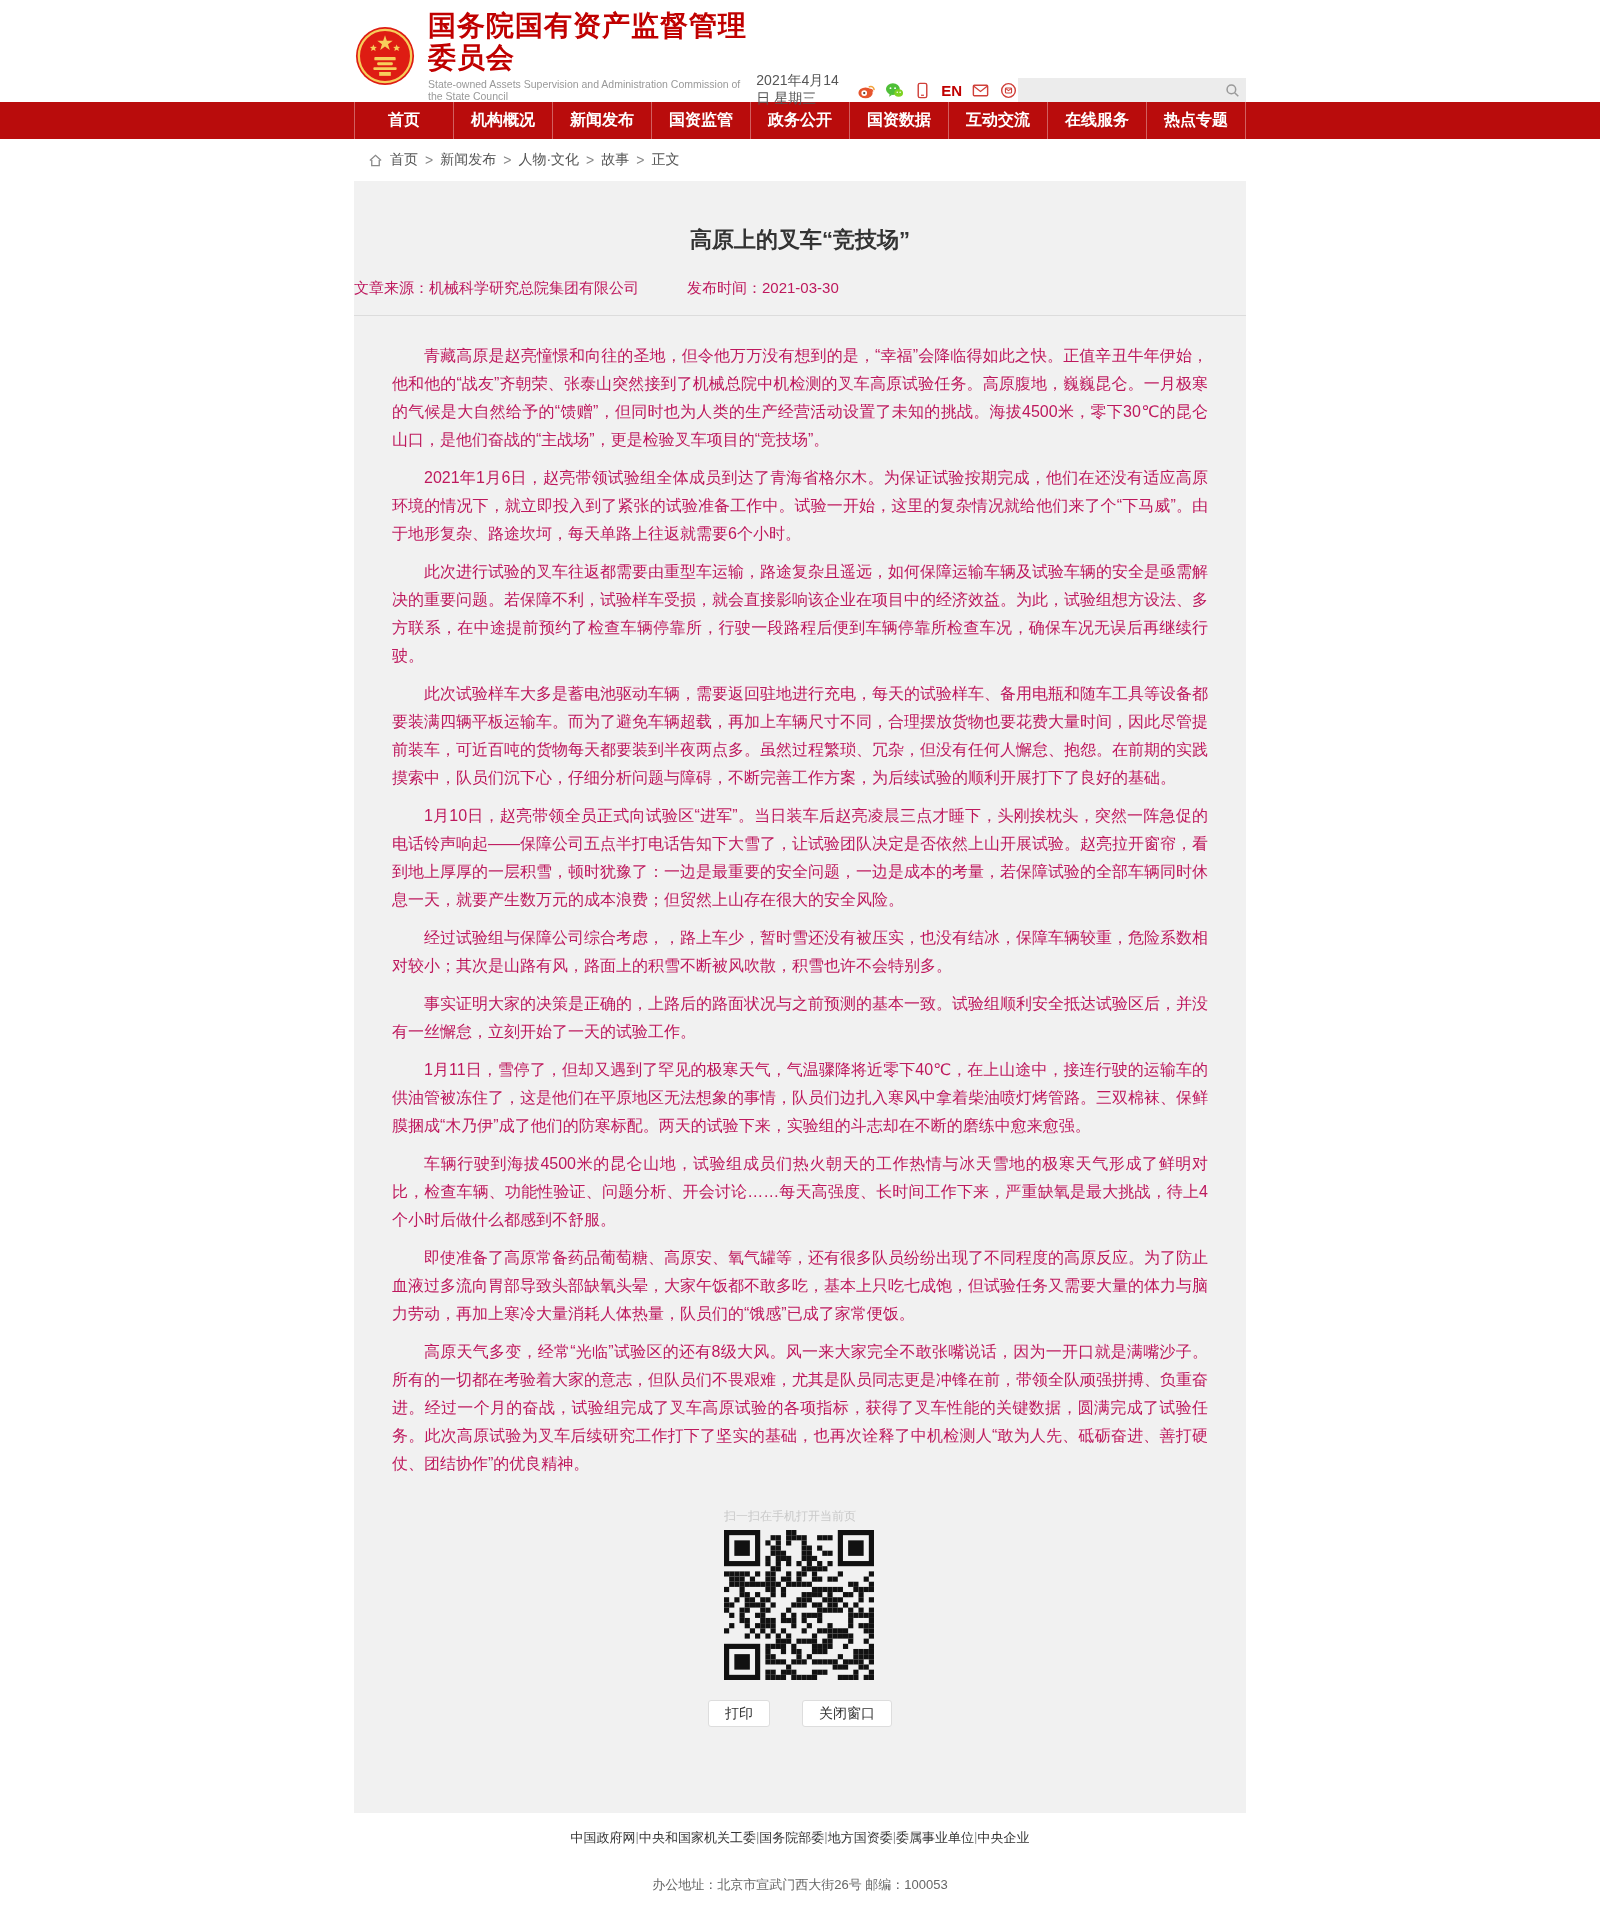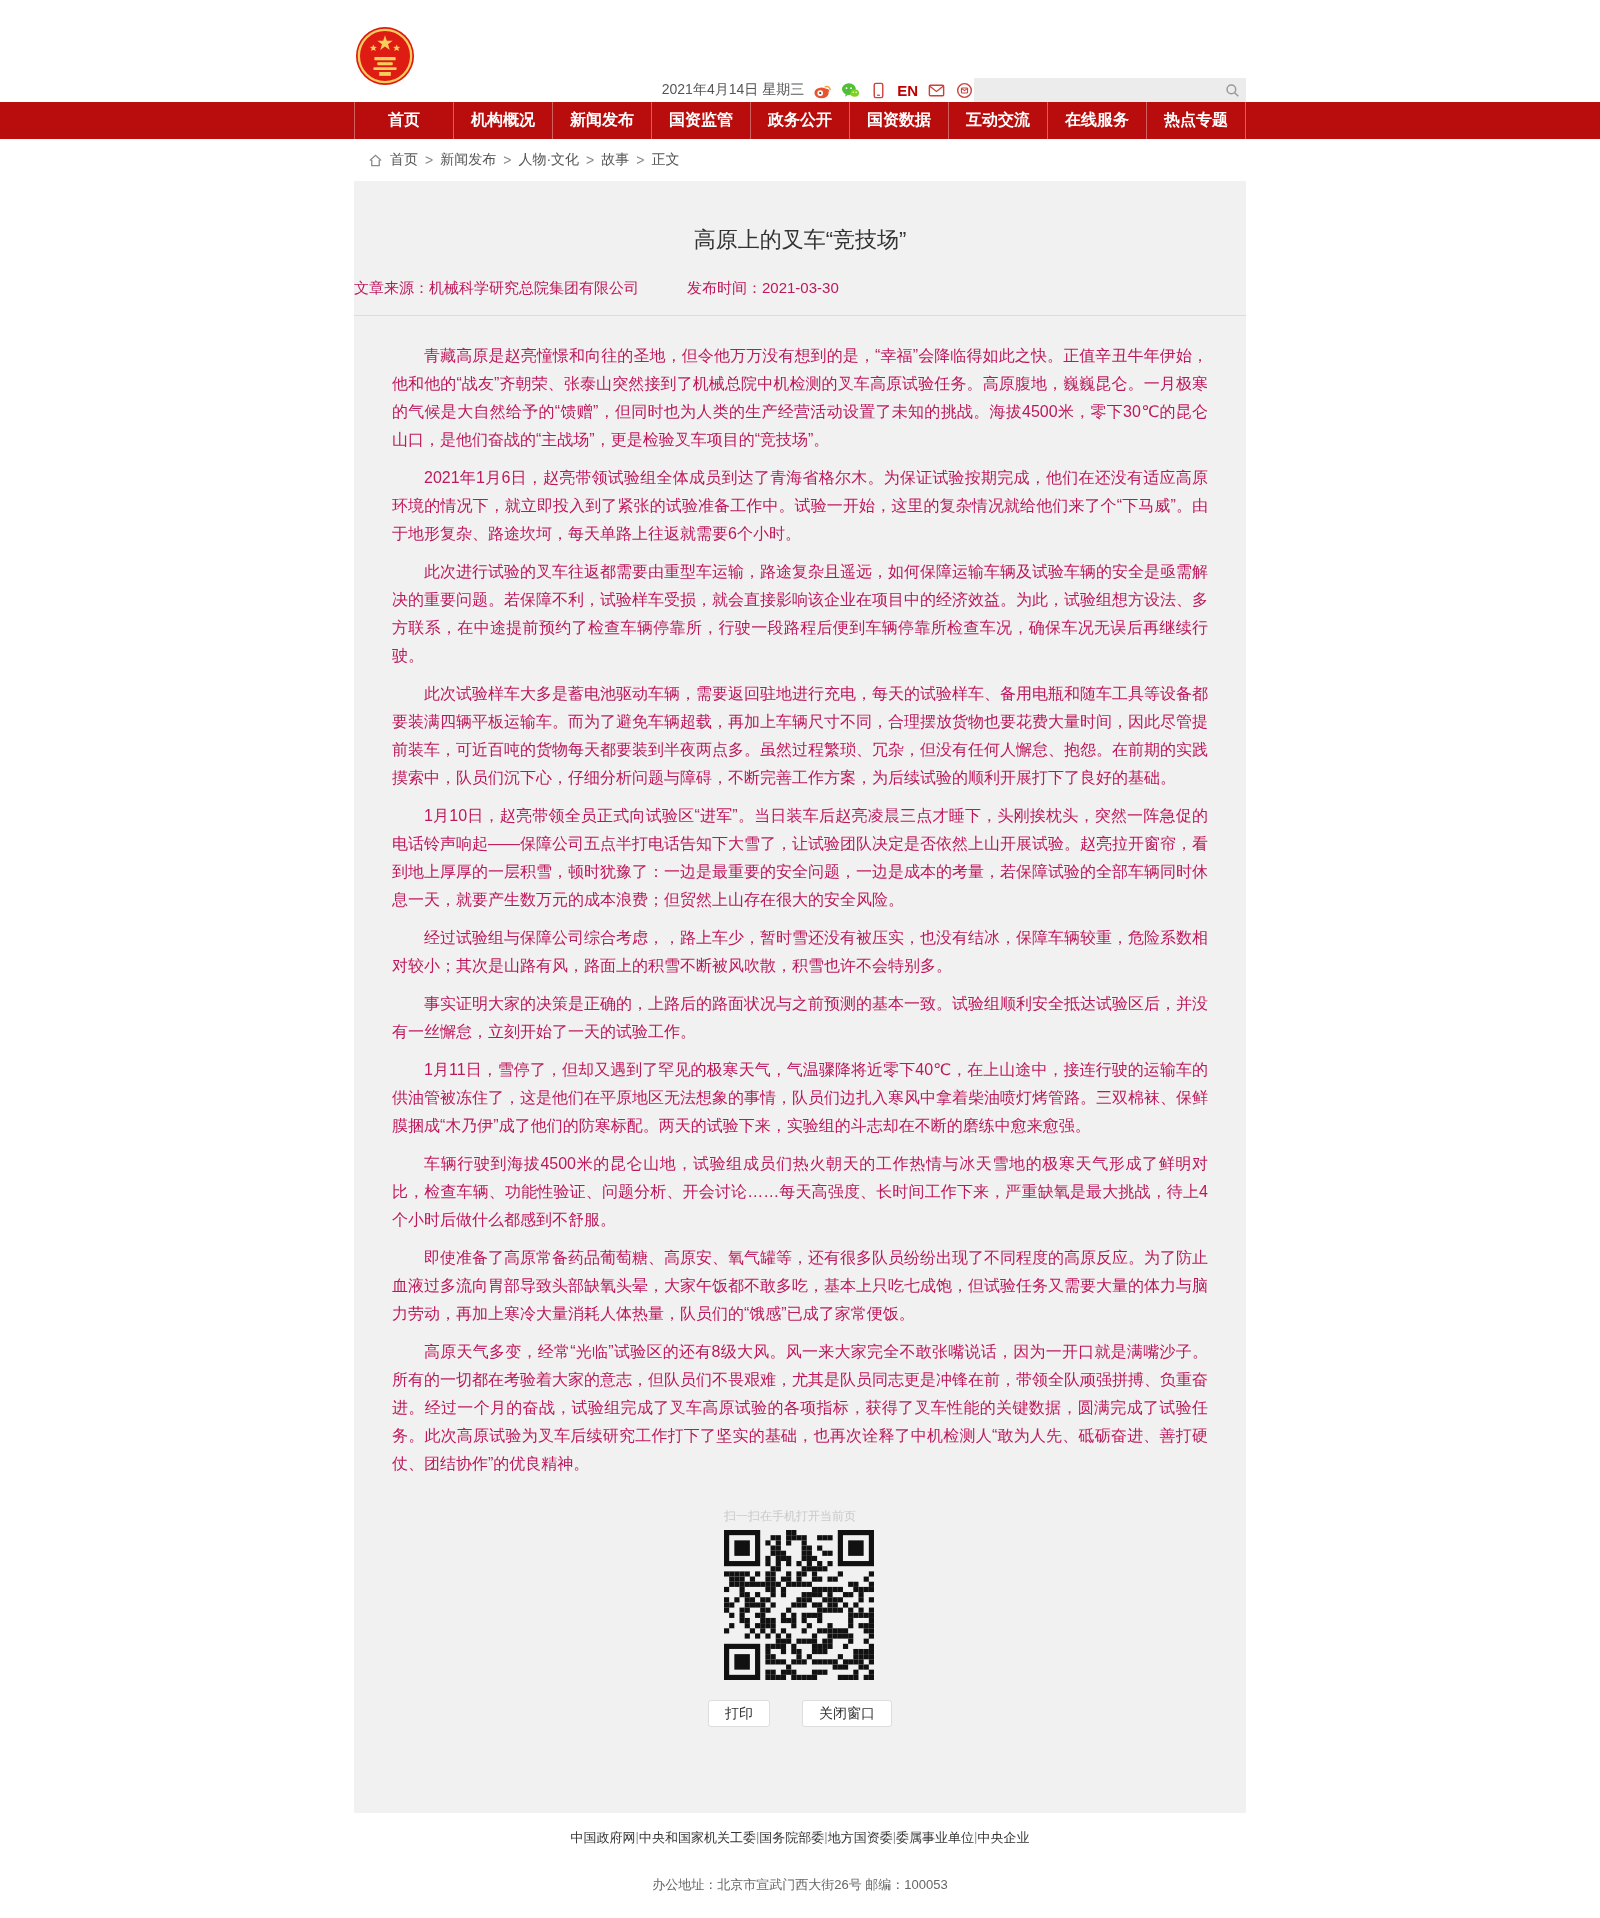--- a/index.html
+++ b/index.html
@@ -32,21 +32,21 @@
 
   
   .breadcrumb-row{height:42px;display:flex;align-items:center;gap:7px;color:#555;font-size:14px;padding-left:14px}
   .breadcrumb-row .crumb{cursor:pointer}
   .breadcrumb-row .sep{color:#888}
   .home-icon svg{width:15px;height:15px;display:block}
 
   
   .panel{background:#f1f1f1;width:892px;margin:0 auto;padding-bottom:86px}
   .article-head{padding-top:44px;text-align:center}
-  .article-title{font-size:22px;color:#333;font-weight:normal}
+  .article-title{font-size:22px;color:#333;font-weight:bold}
   .article-meta{margin-top:24px;color:#be185d;font-size:15px;display:flex;justify-content:flex-start;gap:48px}
   .head-divider{border-bottom:1px solid #dcdcdc;margin-top:17px}
   .article-body{padding:26px 38px 0;font-size:16px;line-height:28px;text-align:justify;color:#be185d}
   .article-body p{text-indent:2em;margin-bottom:10px}
   .editor-line{text-align:right;color:#999;font-size:14px;padding:2px 38px 0}
 
   .qr-block{margin:30px auto 0;width:152px}
   .qr-caption{color:#c9c9c9;font-size:12px;white-space:nowrap;margin-bottom:5px}
   .qr-code svg{display:block}
 
@@ -71,20 +71,24 @@
         <circle cx="32" cy="32" r="27" fill="none" stroke="#f7ce5b" stroke-width="2.4"></circle>
         <polygon fill="#f7ce5b" points="32,10.5 33.9,16.3 40,16.3 35.1,19.9 36.9,25.7 32,22.1 27.1,25.7 28.9,19.9 24,16.3 30.1,16.3"></polygon>
         <polygon fill="#f7ce5b" points="20,20 21,22.4 23.6,22.6 21.7,24.3 22.3,26.8 20,25.5 17.7,26.8 18.3,24.3 16.4,22.6 19,22.4"></polygon>
         <polygon fill="#f7ce5b" points="44,20 45,22.4 47.6,22.6 45.7,24.3 46.3,26.8 44,25.5 41.7,26.8 42.3,24.3 40.4,22.6 43,22.4"></polygon>
         <rect x="21" y="33" width="22" height="3.5" rx="1" fill="#f7ce5b"></rect>
         <rect x="24" y="38.5" width="16" height="3" rx="1" fill="#f7ce5b"></rect>
         <rect x="20" y="43.5" width="24" height="3" rx="1" fill="#f7ce5b"></rect>
         <rect x="26" y="48.5" width="12" height="4" fill="#f7ce5b"></rect>
       </svg>
     </span>
+    <div>
+      <div class="site-title">国务院国有资产监督管理委员会</div>
+      <div class="site-subtitle">State-owned Assets Supervision and Administration Commission of the State Council</div>
+    </div>
   </div>
   <div class="header-right">
     <div class="date-icons">
       <span>2021年4月14日 星期三</span>
       <span class="icon">
         <svg viewBox="0 0 20 20">
           <ellipse cx="9" cy="12.5" rx="7.5" ry="5.6" fill="#e6542d"></ellipse>
           <circle cx="7.6" cy="12.7" r="3" fill="#fff"></circle>
           <circle cx="7.6" cy="12.7" r="1.2" fill="#5b3a2a"></circle>
           <path d="M13 6 q4 -1 5 3" stroke="#f2a33c" stroke-width="1.6" fill="none" stroke-linecap="round"></path>

